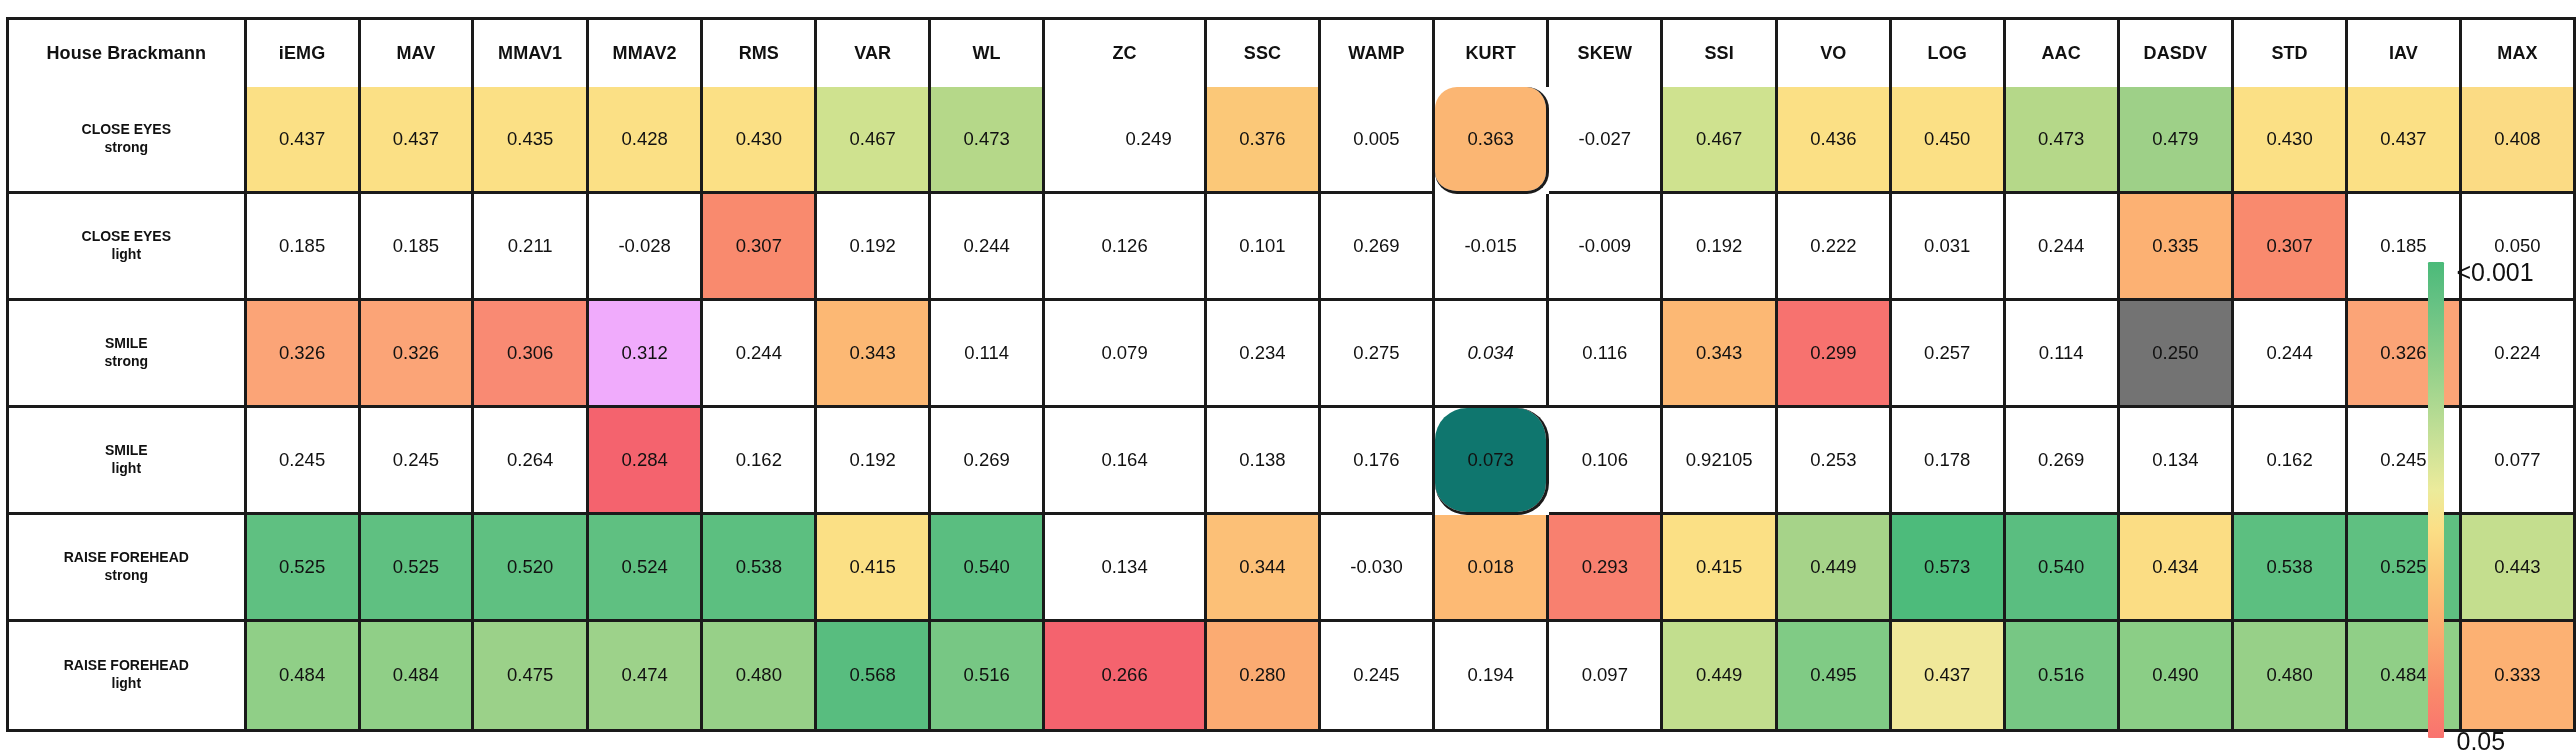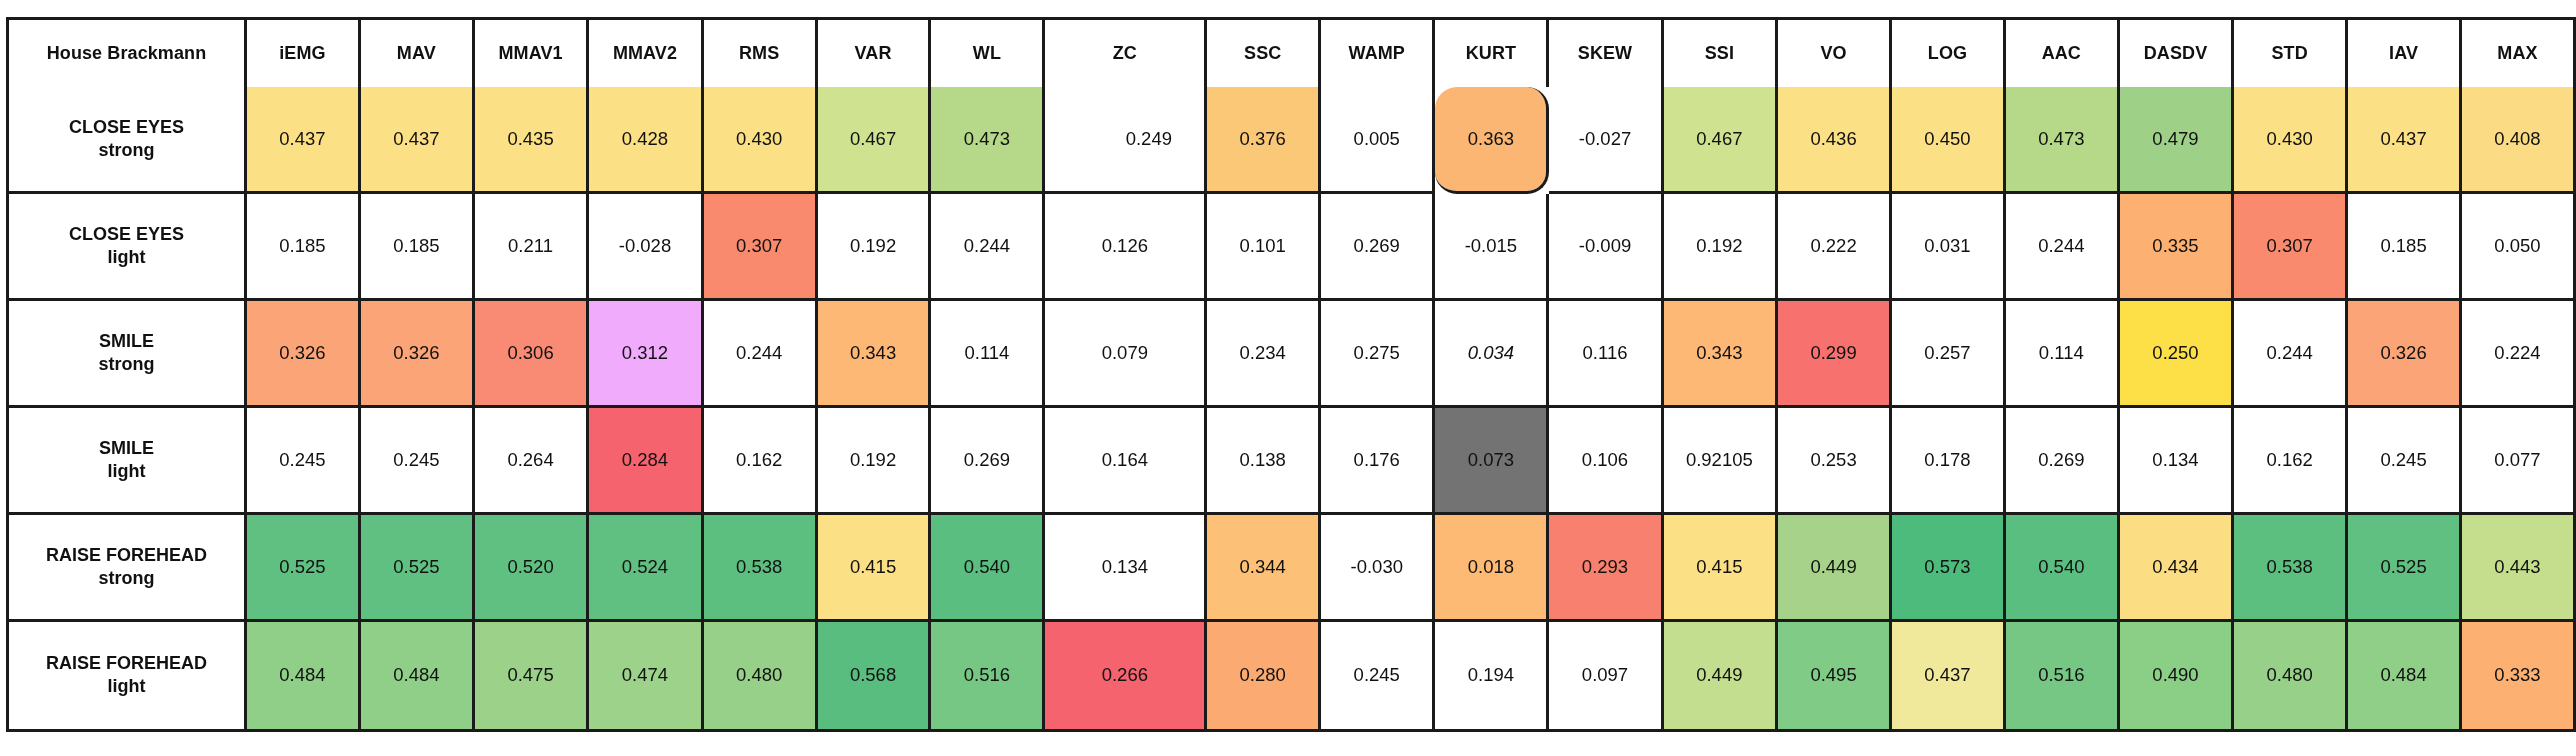--- a/index.html
+++ b/index.html
@@ -65,21 +65,21 @@
   thead th.corner {
     font-size: 18px;
     font-weight: bold;
   }
 
   tbody tr { height: 107px; }
 
   tbody th.rowlabel {
     background: #ffffff;
     font-weight: bold;
-    font-size: 18px;
+    font-size: 14px;
     line-height: 1.28;
     padding: 0 6px;
   }
   tbody th.rowlabel .cond { display: block; text-transform: uppercase; }
   tbody th.rowlabel .lvl  { display: block; }
 
   tbody td.val {
     font-size: 18.5px;
     font-weight: normal;
   }
@@ -226,41 +226,41 @@
             <td class="val col-metric" style="background-color: rgb(255, 255, 255);">0.114</td>
             <td class="val col-metric" style="background-color: rgb(255, 255, 255);">0.079</td>
             <td class="val col-metric" style="background-color: rgb(255, 255, 255);">0.234</td>
             <td class="val col-metric" style="background-color: rgb(255, 255, 255);">0.275</td>
             <td class="val col-metric" style="background-color: rgb(255, 255, 255); font-style: italic;">0.034</td>
             <td class="val col-metric" style="background-color: rgb(255, 255, 255);">0.116</td>
             <td class="val col-metric" style="background-color: rgb(252, 184, 116);">0.343</td>
             <td class="val col-metric" style="background-color: rgb(247, 114, 111);">0.299</td>
             <td class="val col-metric" style="background-color: rgb(255, 255, 255);">0.257</td>
             <td class="val col-metric" style="background-color: rgb(255, 255, 255);">0.114</td>
-            <td class="val col-metric" style="background-color: #fde047;">0.250</td>
+            <td class="val col-metric" style="background-color: #737373;">0.250</td>
             <td class="val col-metric" style="background-color: rgb(255, 255, 255);">0.244</td>
             <td class="val col-metric" style="background-color: rgb(251, 164, 119);">0.326</td>
             <td class="val col-metric" style="background-color: rgb(255, 255, 255);">0.224</td>
           </tr>
           <tr>
             <th class="rowlabel col-label">
               <span class="cond">SMILE</span>
               <span class="lvl">light</span>
             </th>
             <td class="val col-metric" style="background-color: rgb(255, 255, 255);">0.245</td>
             <td class="val col-metric" style="background-color: rgb(255, 255, 255);">0.245</td>
             <td class="val col-metric" style="background-color: rgb(255, 255, 255);">0.264</td>
             <td class="val col-metric" style="background-color: rgb(244, 99, 110);">0.284</td>
             <td class="val col-metric" style="background-color: rgb(255, 255, 255);">0.162</td>
             <td class="val col-metric" style="background-color: rgb(255, 255, 255);">0.192</td>
             <td class="val col-metric" style="background-color: rgb(255, 255, 255);">0.269</td>
             <td class="val col-metric" style="background-color: rgb(255, 255, 255);">0.164</td>
             <td class="val col-metric" style="background-color: rgb(255, 255, 255);">0.138</td>
             <td class="val col-metric" style="background-color: rgb(255, 255, 255);">0.176</td>
-            <td class="val col-metric" style="background-color: #737373;">0.073</td>
+            <td class="val col-metric" style="background-color: #0f766e; border-radius: 32px;">0.073</td>
             <td class="val col-metric" style="background-color: rgb(255, 255, 255);">0.106</td>
             <td class="val col-metric" style="background-color: rgb(255, 255, 255);">0.92105</td>
             <td class="val col-metric" style="background-color: rgb(255, 255, 255);">0.253</td>
             <td class="val col-metric" style="background-color: rgb(255, 255, 255);">0.178</td>
             <td class="val col-metric" style="background-color: rgb(255, 255, 255);">0.269</td>
             <td class="val col-metric" style="background-color: rgb(255, 255, 255);">0.134</td>
             <td class="val col-metric" style="background-color: rgb(255, 255, 255);">0.162</td>
             <td class="val col-metric" style="background-color: rgb(255, 255, 255);">0.245</td>
             <td class="val col-metric" style="background-color: rgb(255, 255, 255);">0.077</td>
           </tr>
@@ -313,15 +313,22 @@
             <td class="val col-metric" style="background-color: rgb(119, 199, 132);">0.516</td>
             <td class="val col-metric" style="background-color: rgb(139, 206, 134);">0.490</td>
             <td class="val col-metric" style="background-color: rgb(151, 208, 136);">0.480</td>
             <td class="val col-metric" style="background-color: rgb(144, 207, 135);">0.484</td>
             <td class="val col-metric" style="background-color: rgb(252, 177, 115);">0.333</td>
           </tr>
         </tbody>
     </table>
   </div>
 
+  <div class="legend">
+    <div class="legend-bar"></div>
+    <div class="legend-labels">
+      <span class="legend-label top">&lt;0.001</span>
+      <span class="legend-label bottom">0.05</span>
+    </div>
+  </div>
 
 </div>
 
 
 </body></html>

